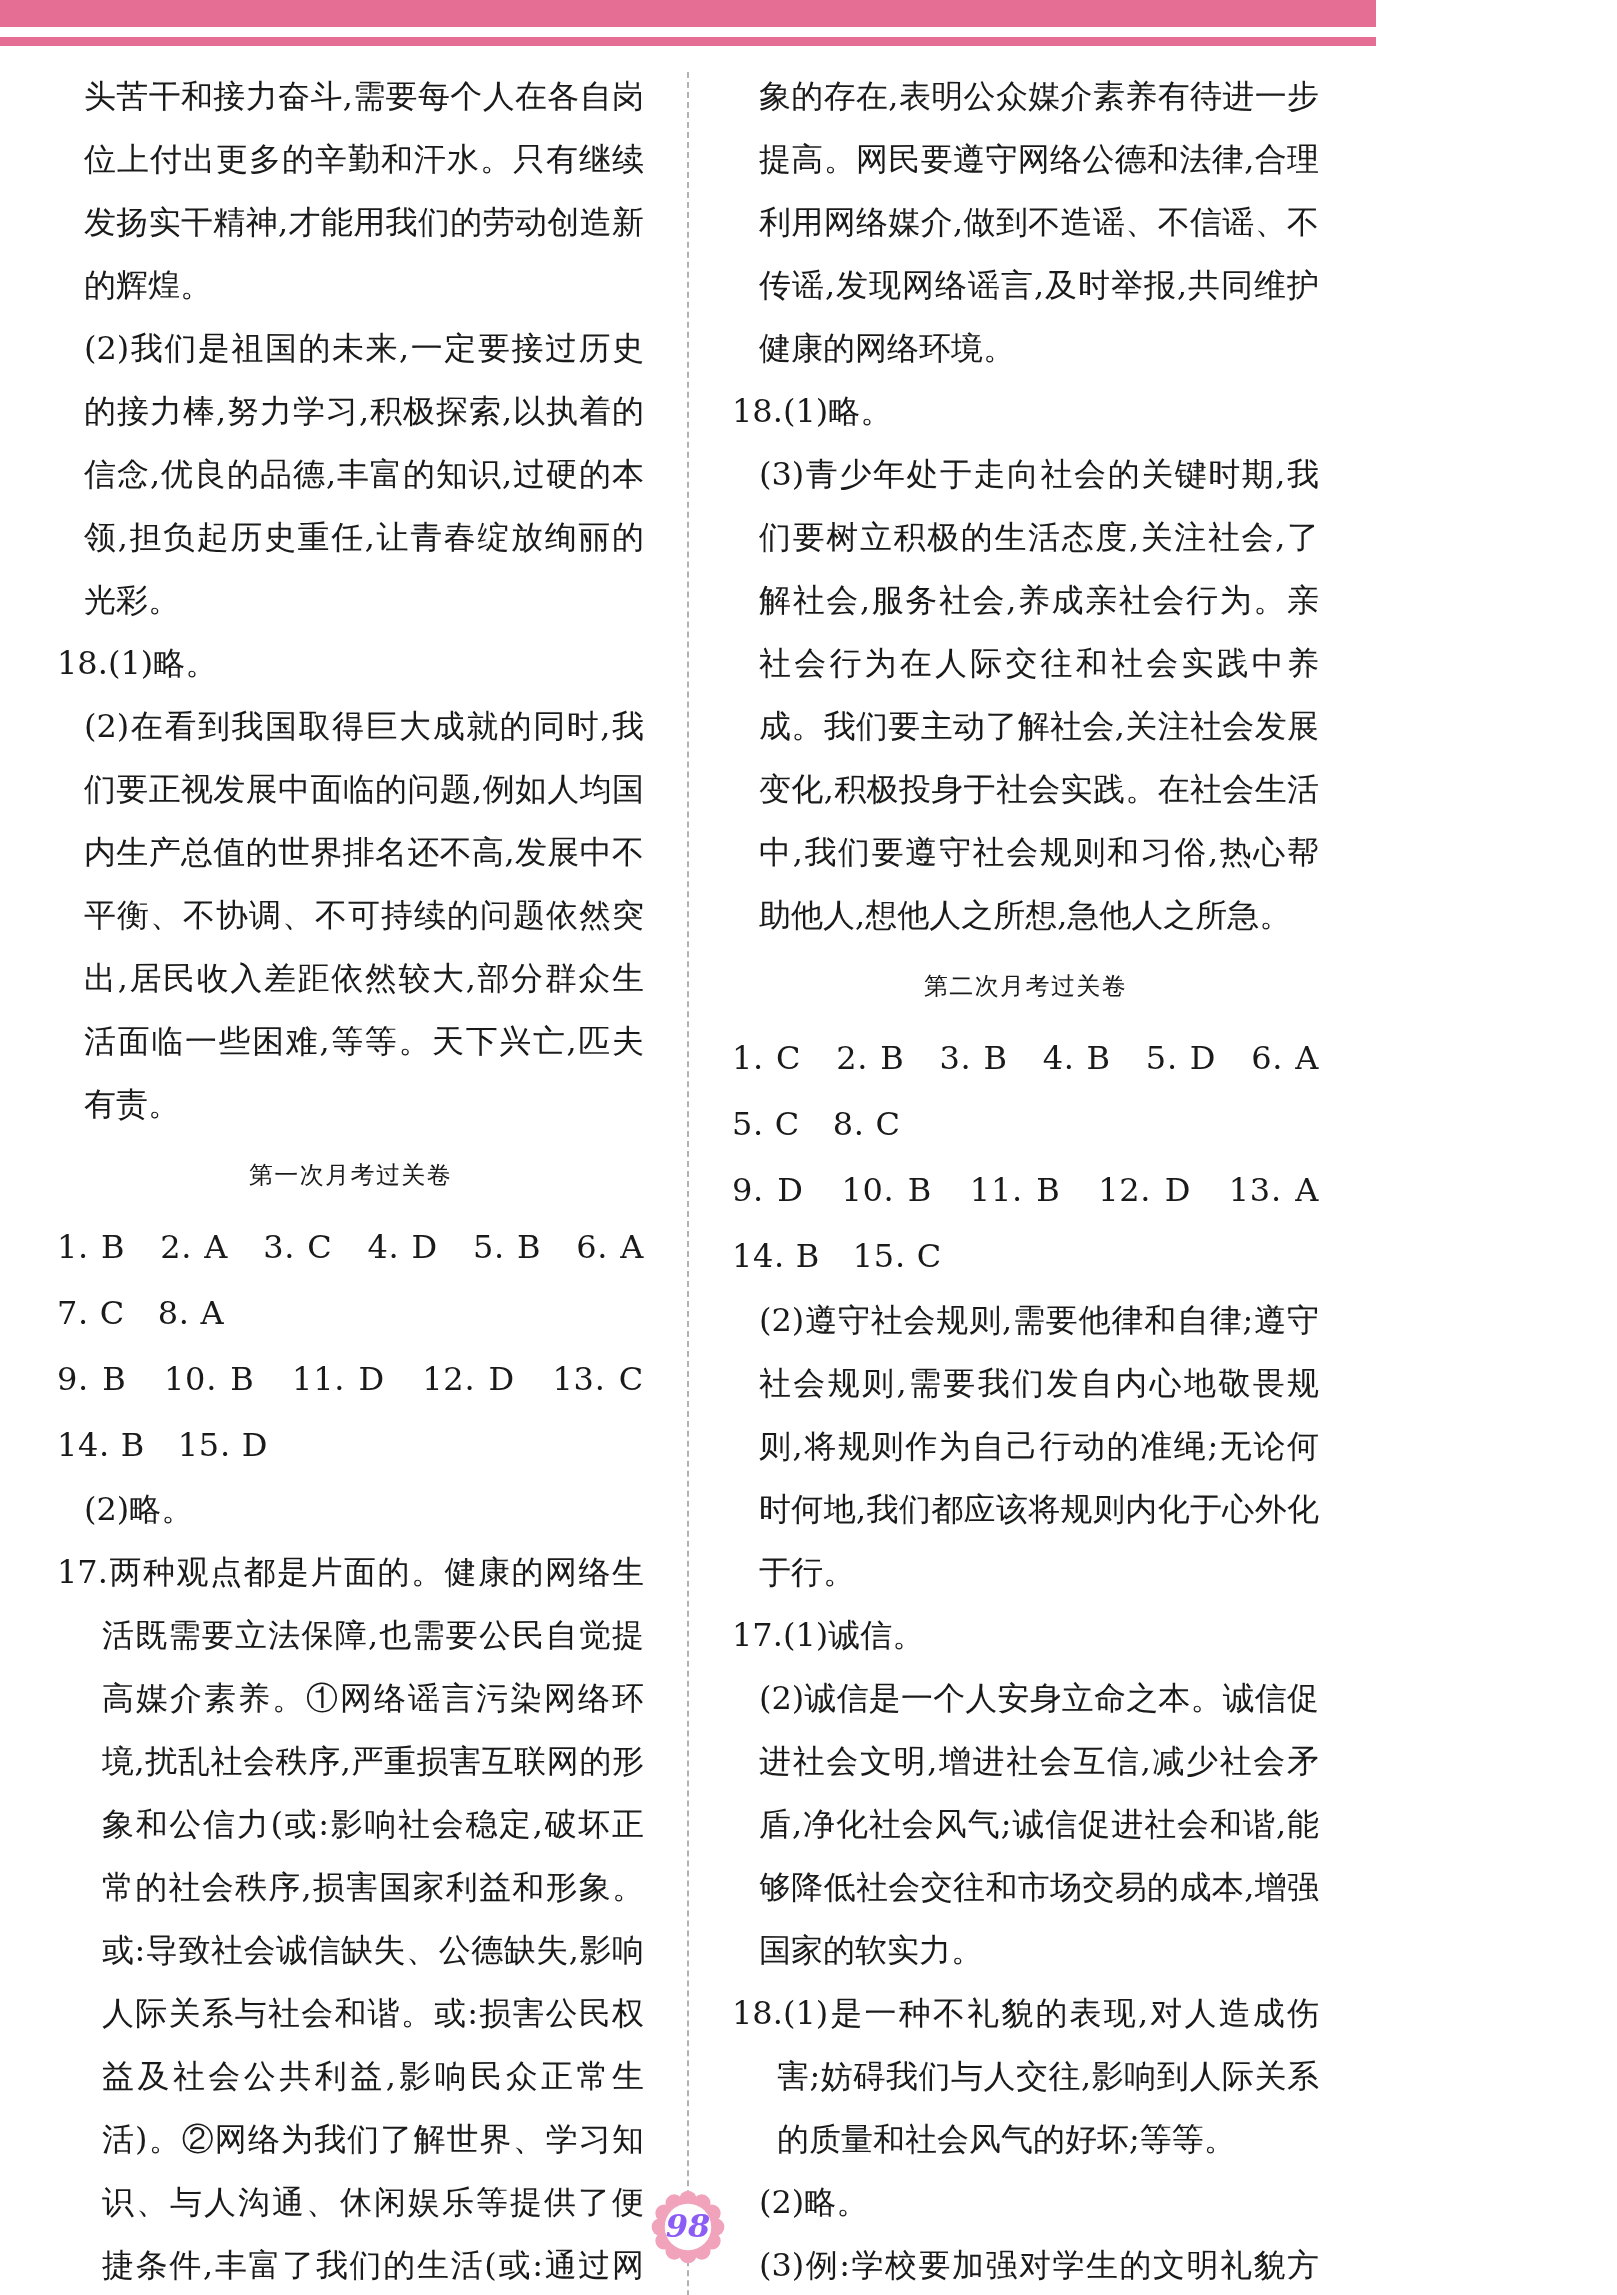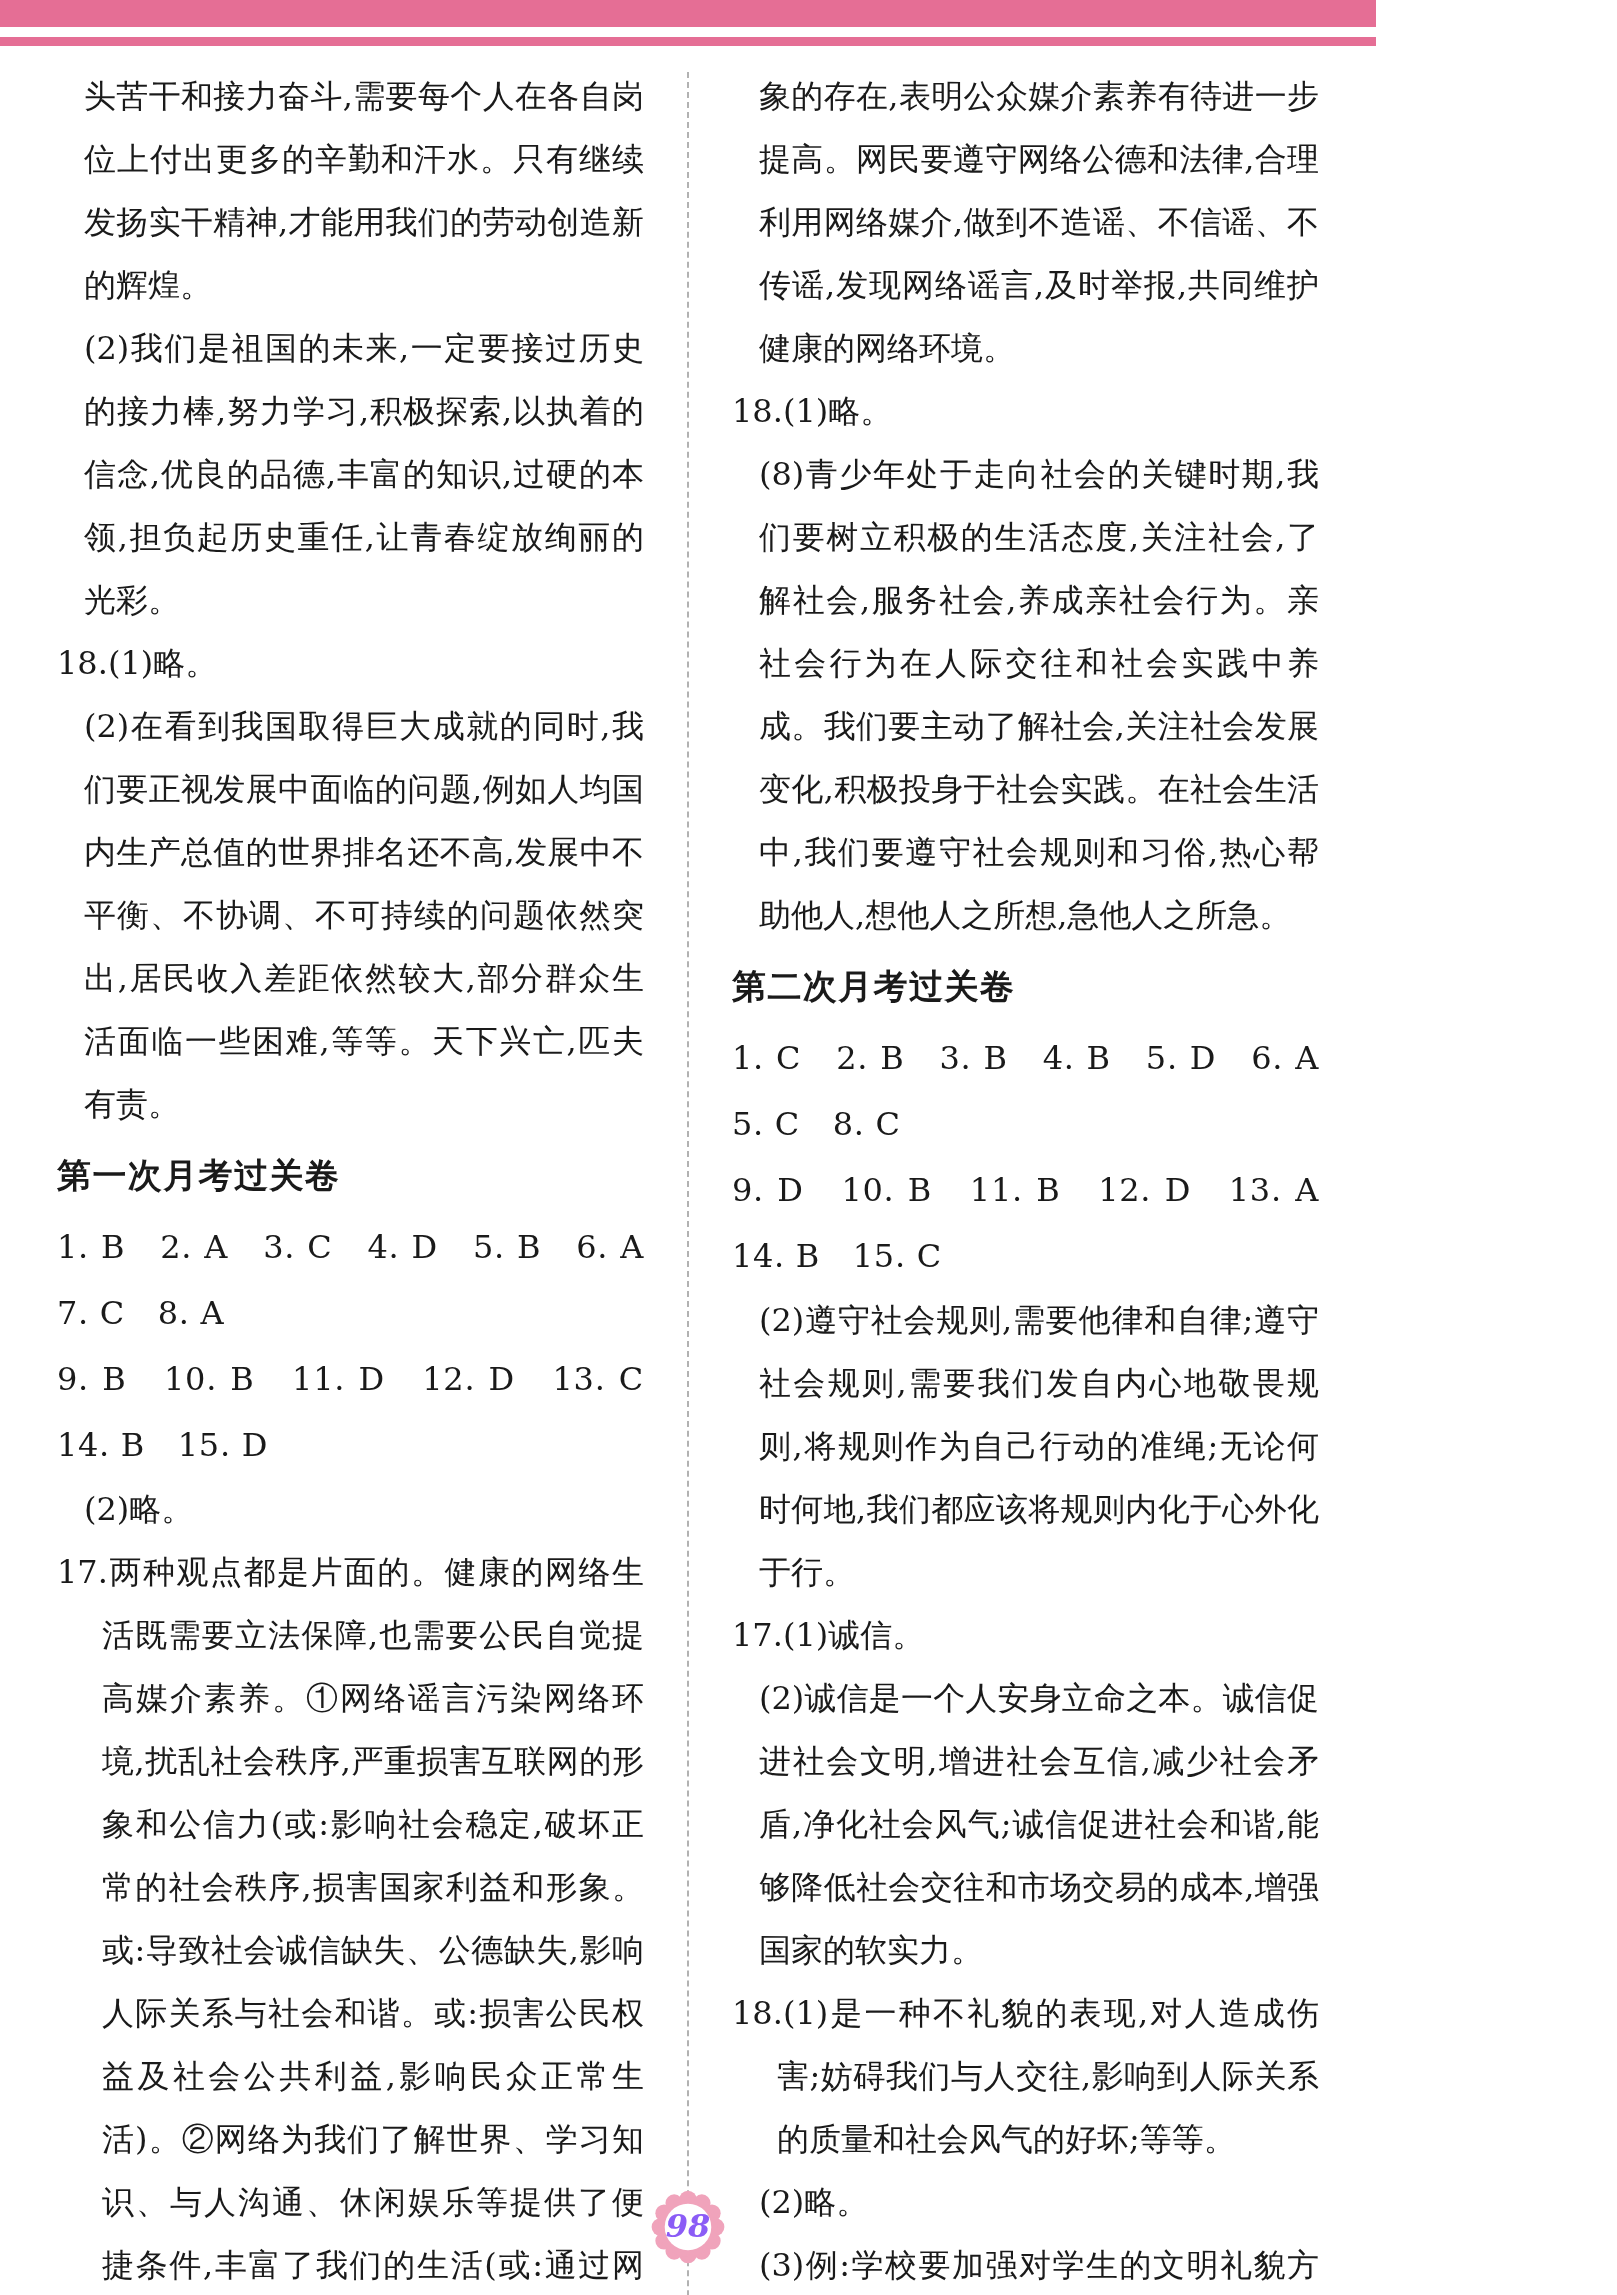--- a/index.html
+++ b/index.html
@@ -33,22 +33,23 @@
     align-self: stretch;
   }
 
   p.para { margin: 0; }
   
   .p-sub { padding-left: 27px; }
   
   .p-num { padding-left: 45px; text-indent: -45px; }
 
   .heading {
-    font-size: 34px;
-    font-weight: bold;
+    font-size: 24px;
+    font-weight: normal;
+    text-align: center;
     line-height: 72px;
     letter-spacing: 1.4px;
     margin: 2.9px 0;
   }
   .answers { line-height: 66px; letter-spacing: 0.7px; }
 
   
   .footer {
     position: absolute;
     left: 0; right: 0;
@@ -89,21 +90,21 @@
       <p class="para answers">9. B　10. B　11. D　12. D　13. C　14. B　15. D</p>
       <p class="para p-sub">(2)略。</p>
       <p class="para p-num">17.两种观点都是片面的。健康的网络生活既需要立法保障,也需要公民自觉提高媒介素养。①网络谣言污染网络环境,扰乱社会秩序,严重损害互联网的形象和公信力(或:影响社会稳定,破坏正常的社会秩序,损害国家利益和形象。或:导致社会诚信缺失、公德缺失,影响人际关系与社会和谐。或:损害公民权益及社会公共利益,影响民众正常生活)。②网络为我们了解世界、学习知识、与人沟通、休闲娱乐等提供了便捷条件,丰富了我们的生活(或:通过网络我们可以浏览新闻,广交朋友,学到知识,开阔视野)。③现阶段,网络谣言等现</p>
     </section>
 
     <div class="divider"></div>
 
     <section class="col">
       <p class="para p-sub">象的存在,表明公众媒介素养有待进一步提高。网民要遵守网络公德和法律,合理利用网络媒介,做到不造谣、不信谣、不传谣,发现网络谣言,及时举报,共同维护健康的网络环境。</p>
       <p class="para p-num">18.(1)略。</p>
-      <p class="para p-sub">(8)青少年处于走向社会的关键时期,我们要树立积极的生活态度,关注社会,了解社会,服务社会,养成亲社会行为。亲社会行为在人际交往和社会实践中养成。我们要主动了解社会,关注社会发展变化,积极投身于社会实践。在社会生活中,我们要遵守社会规则和习俗,热心帮助他人,想他人之所想,急他人之所急。</p>
+      <p class="para p-sub">(3)青少年处于走向社会的关键时期,我们要树立积极的生活态度,关注社会,了解社会,服务社会,养成亲社会行为。亲社会行为在人际交往和社会实践中养成。我们要主动了解社会,关注社会发展变化,积极投身于社会实践。在社会生活中,我们要遵守社会规则和习俗,热心帮助他人,想他人之所想,急他人之所急。</p>
       <h2 class="heading">第二次月考过关卷</h2>
       <p class="para answers">1. C　2. B　3. B　4. B　5. D　6. A　5. C　8. C</p>
       <p class="para answers">9. D　10. B　11. B　12. D　13. A　14. B　15. C</p>
       <p class="para p-sub">(2)遵守社会规则,需要他律和自律;遵守社会规则,需要我们发自内心地敬畏规则,将规则作为自己行动的准绳;无论何时何地,我们都应该将规则内化于心外化于行。</p>
       <p class="para p-num">17.(1)诚信。</p>
       <p class="para p-sub">(2)诚信是一个人安身立命之本。诚信促进社会文明,增进社会互信,减少社会矛盾,净化社会风气;诚信促进社会和谐,能够降低社会交往和市场交易的成本,增强国家的软实力。</p>
       <p class="para p-num">18.(1)是一种不礼貌的表现,对人造成伤害;妨碍我们与人交往,影响到人际关系的质量和社会风气的好坏;等等。</p>
       <p class="para p-sub">(2)略。</p>
       <p class="para p-sub">(3)例:学校要加强对学生的文明礼貌方面的教</p>
     </section>

